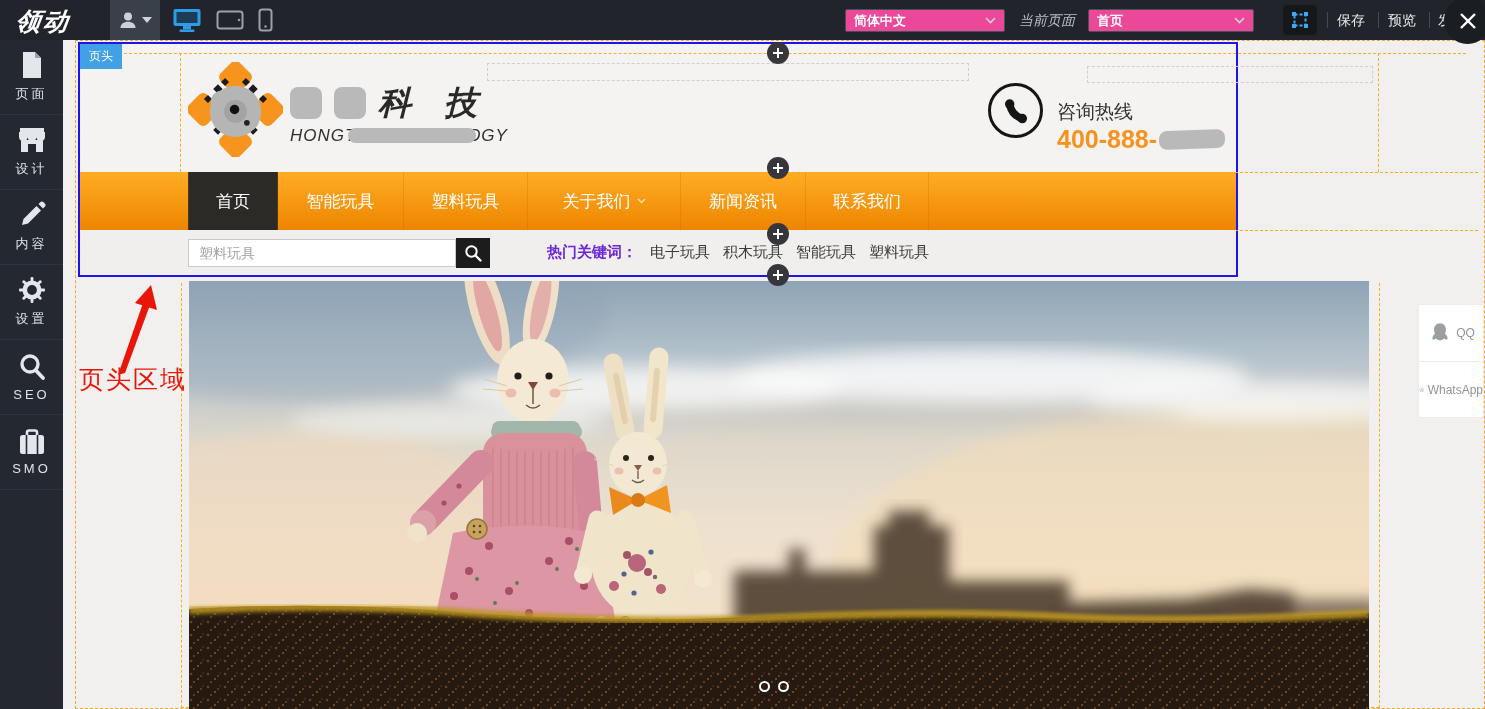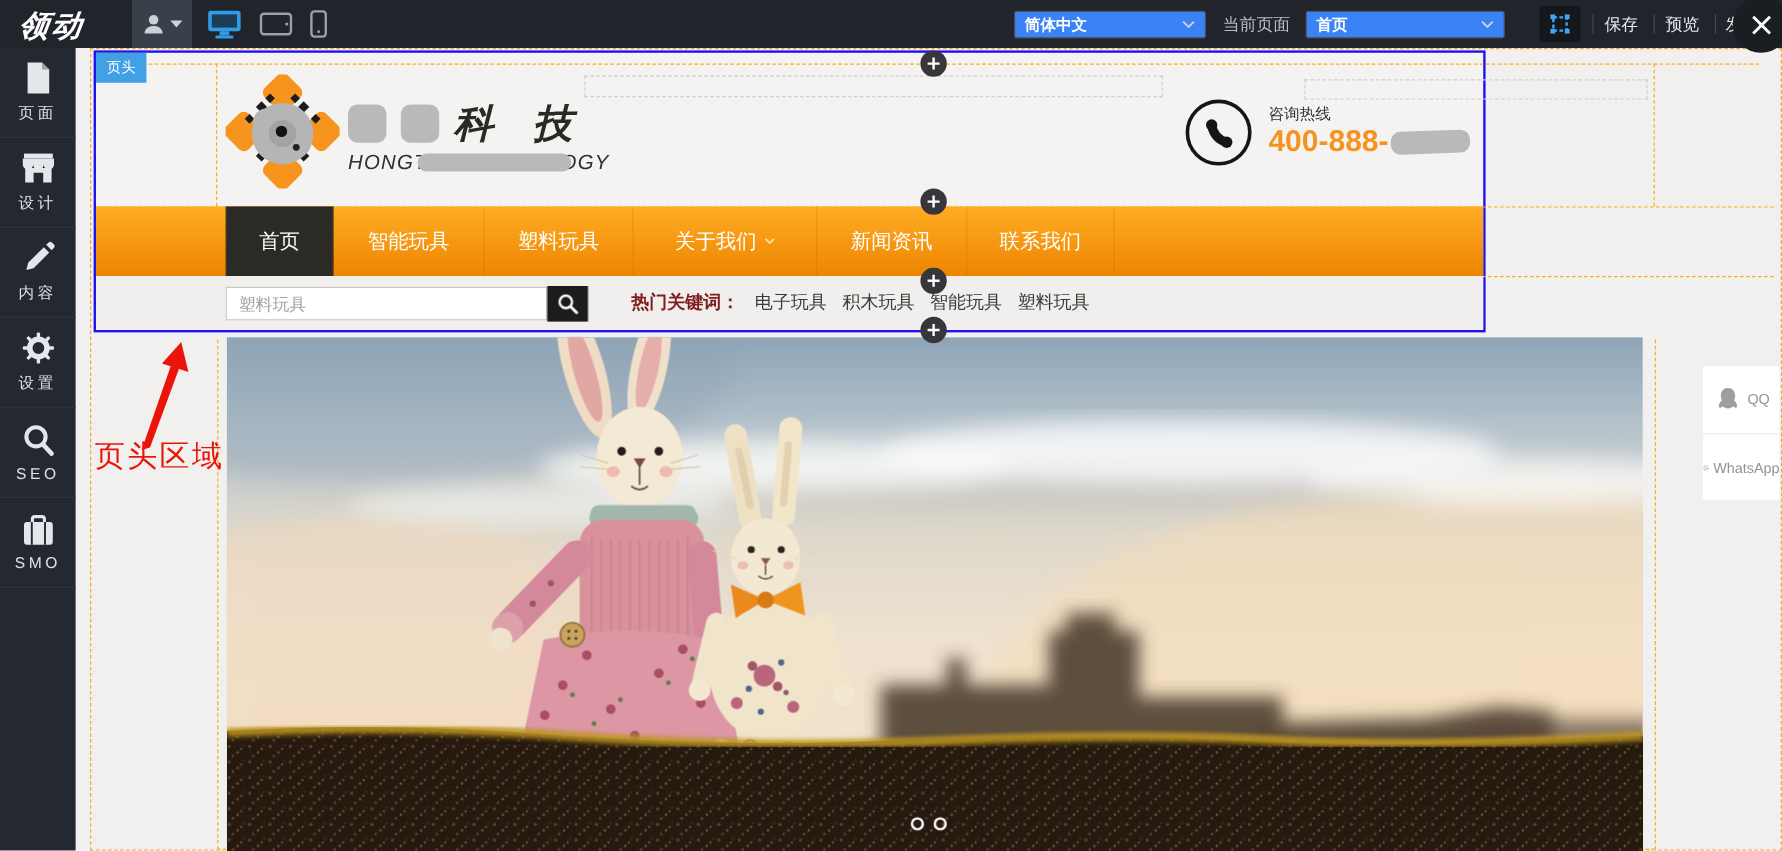--- a/index.html
+++ b/index.html
@@ -9,21 +9,21 @@
   
   .toolbar { position:absolute; left:0; top:0; width:1485px; height:40px; background:#21252b; z-index:50; }
   .brand { position:absolute; left:16px; top:5px; font-size:25px; font-weight:bold; font-style:italic;
            color:#fff; transform:skewX(-8deg); letter-spacing:2px; }
   .avatar-block { position:absolute; left:110px; top:0; width:50px; height:40px; background:#394049;
                   display:flex; align-items:center; justify-content:center; gap:4px; cursor:pointer; }
   .caret-down { width:0; height:0; border-left:5px solid transparent; border-right:5px solid transparent; border-top:6px solid #cfd4da; }
   .device-group { position:absolute; left:172px; top:0; height:40px; display:flex; align-items:center; gap:14px; }
   .dev-btn { display:flex; align-items:center; justify-content:center; cursor:pointer; }
   .tb-label { position:absolute; top:0; height:40px; line-height:40px; color:#b9bec4; font-size:14px; }
-  .tb-select { position:absolute; top:9px; height:23px; background:#3b82f6; border:1px solid #4a5058; border-radius:2px;
+  .tb-select { position:absolute; top:9px; height:23px; background:#ec4899; border:1px solid #4a5058; border-radius:2px;
                color:#fff; font-size:13px; display:flex; align-items:center; padding:0 8px; cursor:pointer; }
   .tb-select .sel-text { flex:1; font-weight:bold; }
   .tb-sep { position:absolute; top:12px; width:1px; height:16px; background:#434a52; }
   .tb-btn { position:absolute; top:0; height:40px; line-height:40px; color:#e7eaee; font-size:14px; cursor:pointer; }
   .marquee-btn { position:absolute; left:1283px; top:5px; width:34px; height:30px; background:#15171b; border-radius:4px;
                  display:flex; align-items:center; justify-content:center; cursor:pointer; }
   .close-btn { position:absolute; left:1444px; top:-3px; width:47px; height:47px; border-radius:50%;
                background:#1a1d21; display:flex; align-items:center; justify-content:center; cursor:pointer; z-index:60; }
 
   
@@ -52,41 +52,41 @@
   .logo-text { position:absolute; left:210px; top:42px;font-style:italic; }
   .logo-title { display:flex; align-items:center; gap:12px; }
   .redact { background:#b9b9b9; border-radius:8px; }
   .logo-title .zh { font-size:33px; font-weight:bold; color:#292926; letter-spacing:12px; line-height:34px; }
   .logo-sub { position:relative; margin-top:6px; font-size:17px; color:#2f2f2d; letter-spacing:1px; }
   .logo-sub .redact { position:absolute; left:58px; top:2px; width:128px; height:15px; }
 
   .hotline { position:absolute; left:908px; top:39px; display:flex; gap:14px; }
   .hotline-icon { width:55px; height:55px; border:3px solid #151515; border-radius:50%; background:#f4f3f1;
                   display:flex; align-items:center; justify-content:center; }
-  .hotline-label { font-size:13px; color:#333; margin-top:3px; }
+  .hotline-label { font-size:19px; color:#333; margin-top:16px; }
   .hotline-number { font-size:25px; font-weight:bold; color:#f6921e; display:flex; align-items:center; }
   .hotline-number .redact { width:66px; height:19px; margin-left:2px; transform:rotate(-2deg); }
 
   .site-nav { position:absolute; left:0; top:128px; width:100%; height:58px;
               background:linear-gradient(#ffac24,#ee8500); display:flex; padding-left:108px; }
   .nav-item { height:58px; display:flex; align-items:center; justify-content:center; gap:6px;
               color:#fff; font-size:17px; cursor:pointer; border-right:1px solid rgba(190,100,0,.25); }
   .nav-item.first { border-left:1px solid rgba(190,100,0,.25); }
   .nav-item.active { background:#2b2a27; }
 
   .search-row { position:absolute; left:0; top:186px; width:100%; height:44px; background:#f0efed;
                 display:flex; align-items:center; }
   .search-input { position:absolute; left:108px; top:9px; width:268px; height:28px; border:1px solid #c9c9c7;
                   background:#fff; padding:0 10px; font-size:14px; color:#555; outline:none; }
   .search-input::placeholder { color:#a3a3a1; }
   .search-btn { position:absolute; left:376px; top:8px; width:34px; height:30px; background:#1c1c1c; border:0;
                 display:flex; align-items:center; justify-content:center; cursor:pointer; }
   .keywords { position:absolute; left:446px; top:0; height:44px; display:flex; align-items:center; gap:13px;
               font-size:15px; color:#3c3c3a; }
-  .keywords .kw-label { font-weight:bold; color:#7f1d1d; }
+  .keywords .kw-label { font-weight:bold; color:#6d28d9;margin-left:21px; }
   .keywords .kw { cursor:pointer; }
 
   
   .annotation-text { position:absolute; left:3px; top:322px; font-family:"Liberation Serif", serif;
                      font-size:25px; color:#ea1509; letter-spacing:2px; z-index:6; }
   .annotation-arrow { position:absolute; left:28px; top:242px; z-index:6; }
 
   
   .hero { position:absolute; left:113px; top:240px; width:1180px; height:429px; overflow:hidden; background:#cfd8dc; }
   .hero-dots { position:absolute; left:570px; top:400px; display:flex; gap:8px; z-index:3; }
@@ -140,21 +140,21 @@
     </div>
 
     <span class="tb-label" style="left:817px;margin-left:48px;">当前语种</span>
     <div class="tb-select" style="left:845px; width:160px;">
       <span class="sel-text">简体中文</span>
       <svg width="11" height="7" viewBox="0 0 11 7">
         <polyline points="1,1 5.5,5.5 10,1" fill="none" stroke="#cfd4da" stroke-width="1.6"></polyline>
       </svg>
     </div>
 
-    <span class="tb-label" style="left:1019px;">当前页面</span>
+    <span class="tb-label" style="left:1019px;font-style:italic;">当前页面</span>
     <div class="tb-select" style="left:1088px; width:166px;">
       <span class="sel-text">首页</span>
       <svg width="11" height="7" viewBox="0 0 11 7">
         <polyline points="1,1 5.5,5.5 10,1" fill="none" stroke="#cfd4da" stroke-width="1.6"></polyline>
       </svg>
     </div>
 
     <div class="marquee-btn">
       <svg width="18" height="18" viewBox="0 0 18 18">
         <rect x="3.5" y="3.5" width="11" height="11" fill="none" stroke="#3da8f5" stroke-width="2" stroke-dasharray="3 2"></rect>

